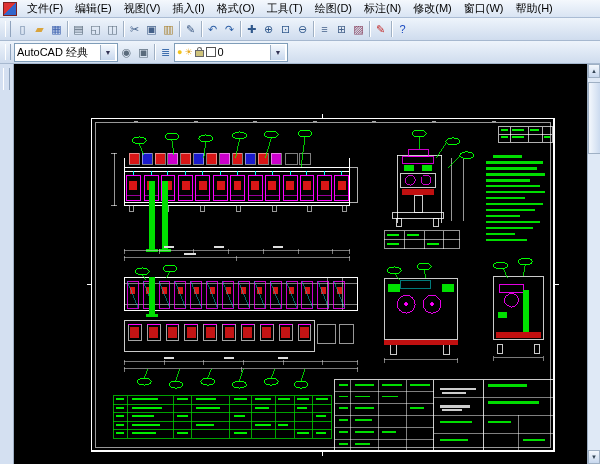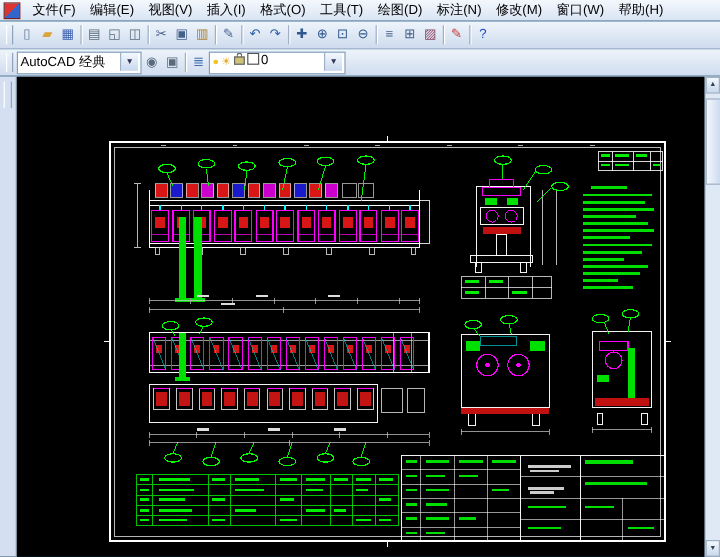--- a/index.html
+++ b/index.html
@@ -1,31 +1,31 @@
 <!DOCTYPE html>
 <html><head>
 <meta charset="utf-8">
 <style>
   html,body{margin:0;padding:0;width:600px;height:464px;overflow:hidden;
     font-family:"Liberation Sans","DejaVu Sans",sans-serif;font-size:11px;background:#000;}
-  .win{width:600px;height:464px;display:flex;flex-direction:column;background:#0c4a6e;}
+  .win{width:600px;height:464px;display:flex;flex-direction:column;background:#f9a8d4;}
   
   .menubar{height:17px;display:flex;align-items:center;background:linear-gradient(#f4f8fd,#d9e4f3);
     border-bottom:1px solid #aabcd4;padding-left:2px;color:#000;}
   .appicon{width:12px;height:12px;margin:0 4px 0 1px;border:1px solid #7a1f1f;
     background:linear-gradient(135deg,#d33 0 50%,#36c 50% 100%);}
   .menu{padding:1px 6px;white-space:nowrap;cursor:default;}
   
   .tbrow{height:22px;display:flex;align-items:center;background:linear-gradient(#eef4fb,#cfdcee);
     border-bottom:1px solid #a6b8cf;padding-left:2px;}
   .grip{width:4px;height:16px;margin:0 3px;border-left:1px solid #fff;border-right:1px solid #8fa3bd;}
   .tb{width:15px;height:18px;line-height:18px;text-align:center;font-size:11px;cursor:default;
     border:1px solid transparent;}
   .sep{width:1px;height:16px;background:#9fb0c4;margin:0 2px;box-shadow:1px 0 0 #fff;}
-  .combo{height:17px;background:#fff;border:1px solid #7f9db9;display:flex;
+  .combo{height:17px;background:#fff;border:1px solid #7f9db9;display:flex;align-items:center;
     padding:0 2px;overflow:hidden;white-space:nowrap;cursor:default;}
   .combo .arrow{margin-left:auto;width:14px;height:15px;display:flex;align-items:center;justify-content:center;
     font-size:7px;color:#335;background:linear-gradient(#f4f8fd,#c8d8ee);border-left:1px solid #9fb0c4;}
   .ws-combo{width:98px;}
   .layer-combo{width:108px;gap:2px;}
   .mini{font-size:9px;line-height:15px;}
   .mini-lock{width:7px;height:5px;border:1px solid #666;background:#cfc37a;position:relative;margin-top:3px;}
   .mini-lock:before{content:"";position:absolute;left:1px;top:-4px;width:3px;height:3px;
     border:1px solid #666;border-bottom:none;border-radius:3px 3px 0 0;}
   .swatch{width:8px;height:8px;border:1px solid #555;}

